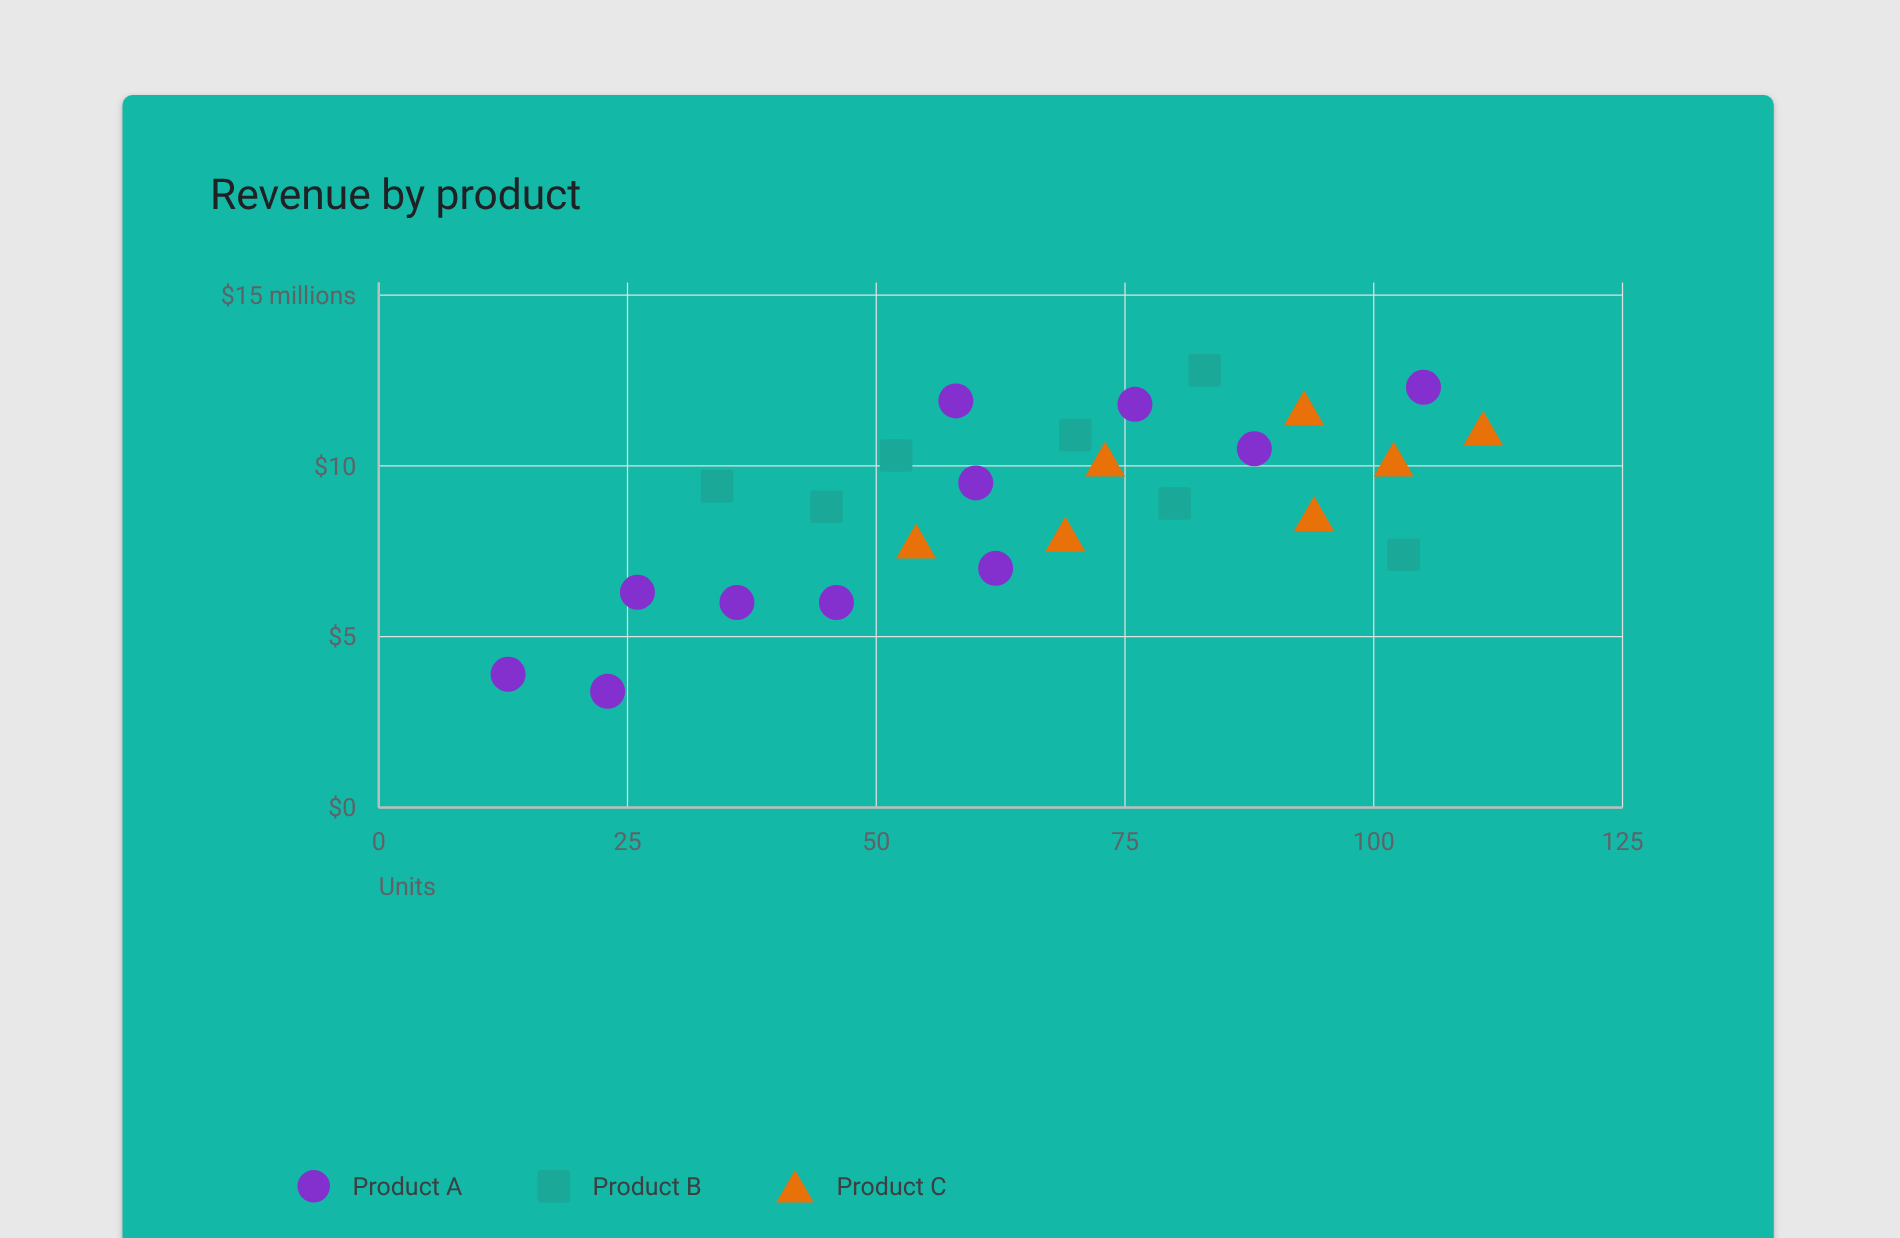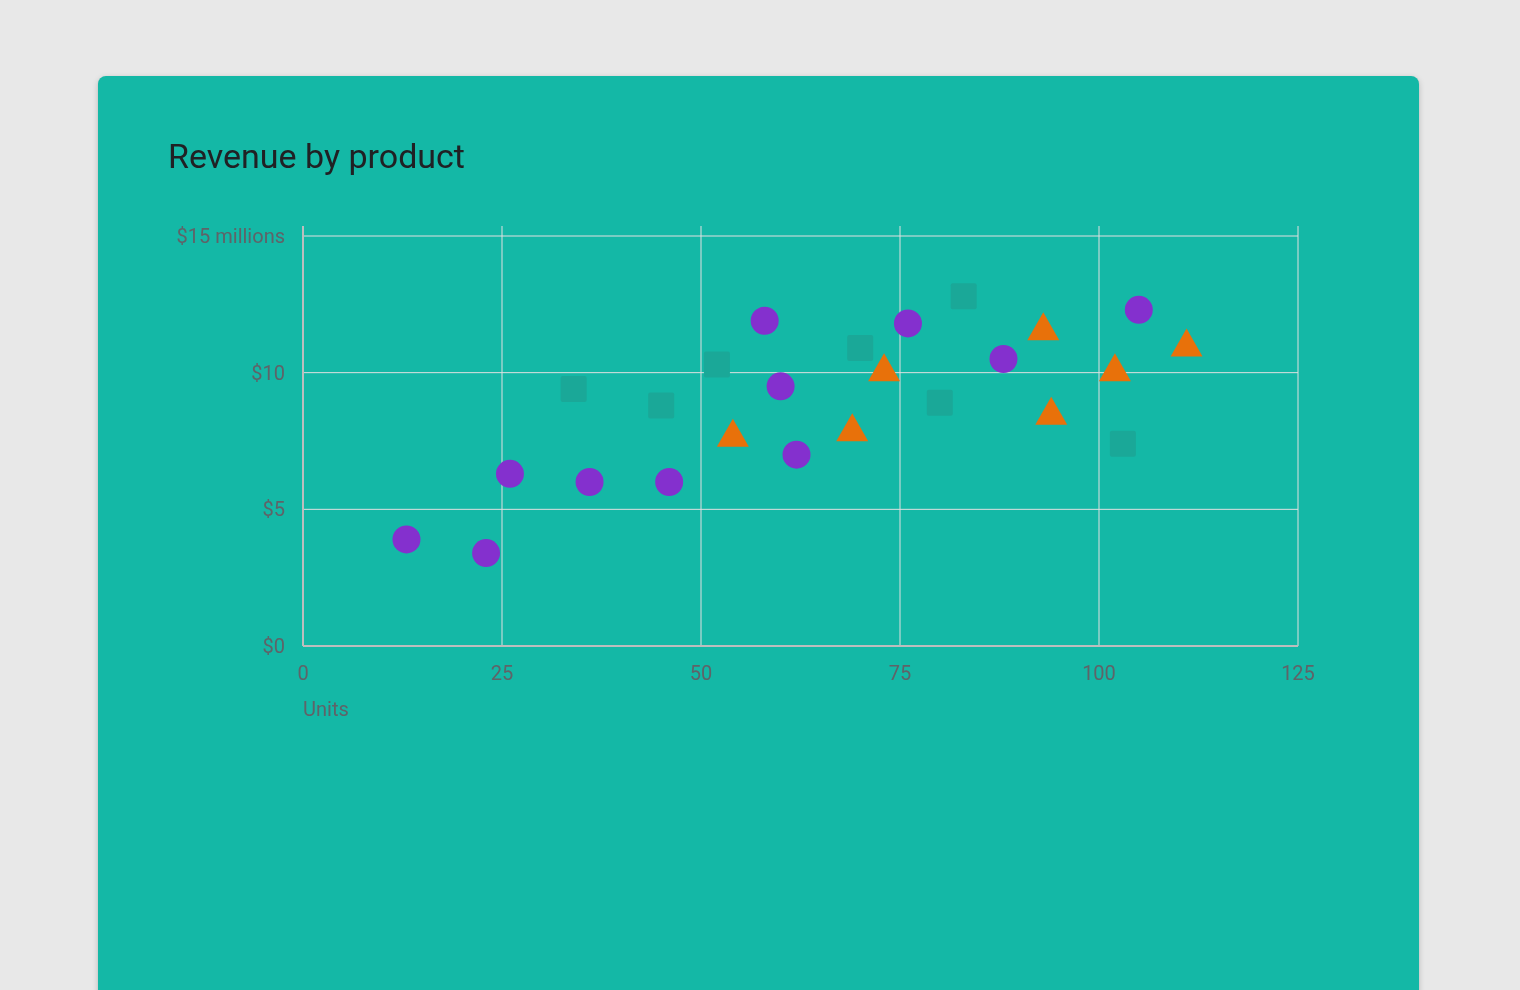--- a/index.html
+++ b/index.html
@@ -117,13 +117,27 @@
         <polygon points="564.8399999999999,212.73333333333332 548.8399999999999,240.73333333333332 580.8399999999999,240.73333333333332" fill="#E8710A"></polygon>
         <polygon points="684.24,207.26666666666662 668.24,235.26666666666662 700.24,235.26666666666662" fill="#E8710A"></polygon>
         <polygon points="716.0799999999999,147.13333333333333 700.0799999999999,175.13333333333333 732.0799999999999,175.13333333333333" fill="#E8710A"></polygon>
         <polygon points="875.28,106.13333333333334 859.28,134.13333333333333 891.28,134.13333333333333" fill="#E8710A"></polygon>
         <polygon points="883.24,190.86666666666667 867.24,218.86666666666667 899.24,218.86666666666667" fill="#E8710A"></polygon>
         <polygon points="946.92,147.13333333333333 930.92,175.13333333333333 962.92,175.13333333333333" fill="#E8710A"></polygon>
         <polygon points="1018.5600000000001,122.53333333333337 1002.5600000000001,150.53333333333336 1034.56,150.53333333333336" fill="#E8710A"></polygon>
       </svg>
   </div>
 
+  <div class="legend">
+    <div class="legend-item">
+      <span class="legend-swatch-circle" id="swatch-a" style="background: rgb(132, 48, 206);"></span>
+      <span>Product A</span>
+    </div>
+    <div class="legend-item">
+      <span class="legend-swatch-square" id="swatch-b" style="background: rgb(26, 168, 152);"></span>
+      <span>Product B</span>
+    </div>
+    <div class="legend-item">
+      <span class="legend-swatch-triangle" id="swatch-c" style="color: rgb(232, 113, 10);"></span>
+      <span>Product C</span>
+    </div>
+  </div>
 </div>
 
 </body></html>

